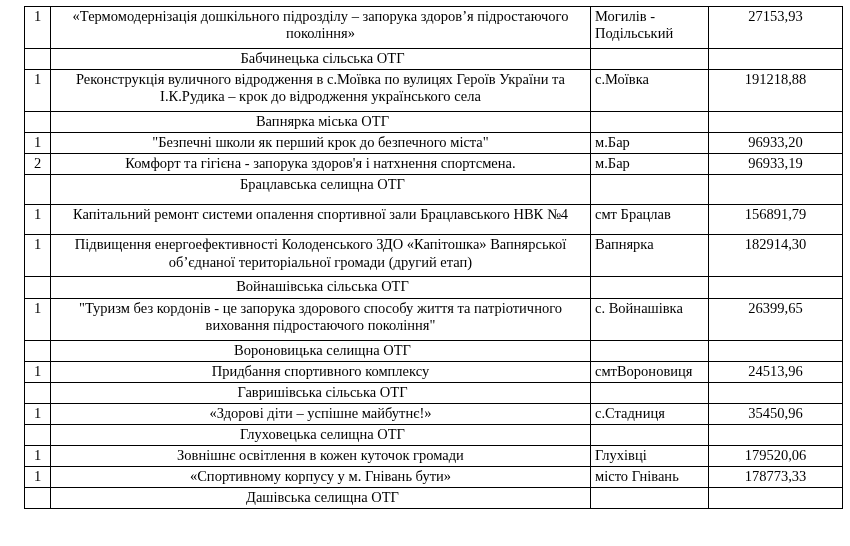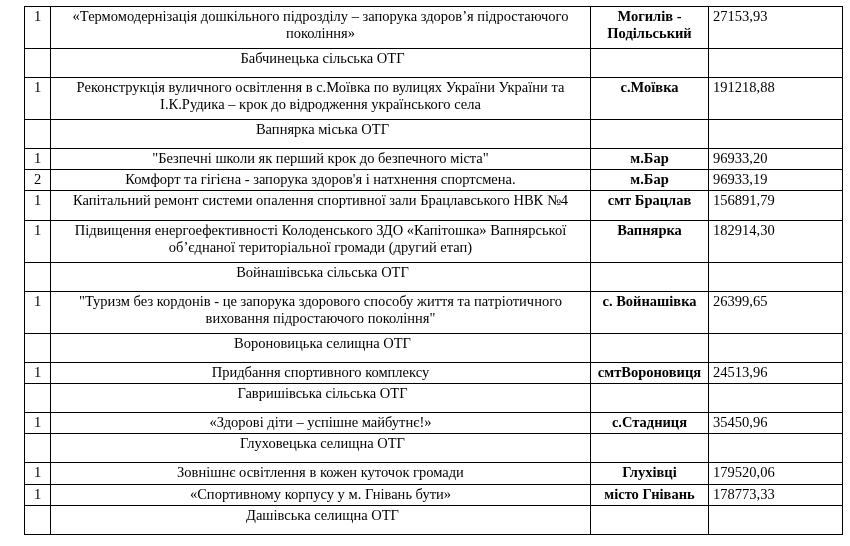--- a/index.html
+++ b/index.html
@@ -41,43 +41,42 @@
 
   td.num {
     text-align: center;
     vertical-align: bottom;
     padding-bottom: 2px;
   }
   td.name {
     text-align: center;
   }
   td.place {
-    text-align: center;
+    text-align: left;
     vertical-align: bottom;
     padding-bottom: 2px;
-    font-weight: bold;
   }
   td.sum {
-    text-align: left;
+    text-align: center;
     vertical-align: bottom;
     padding-bottom: 2px;
     padding-right: 6px;
     white-space: nowrap;
   }
   tr.group td.name {
     padding-left: 8px;
   }
   tr.group td.num,
   tr.group td.place,
   tr.group td.sum {
     
   }
   .tall-1 { height: 42px; }
   .short  { height: 21px; }
-  .grp    { height: 29px; }
+  .grp    { height: 21px; }
   .extra  { height: 30px; }
 </style>
 </head>
 <body>
 
 <div id="sheet">
   <table class="doc-table">
     <colgroup>
       <col class="c-num">
       <col class="c-name">
@@ -95,21 +94,21 @@
 
       <tr class="group grp">
         <td class="num"></td>
         <td class="name">Бабчинецька сільська ОТГ</td>
         <td class="place"></td>
         <td class="sum"></td>
       </tr>
 
       <tr class="tall-1">
         <td class="num">1</td>
-        <td class="name">Реконструкція вуличного освітлення в с.Моївка по вулицях України України та І.К.Рудика – крок до відродження українського села</td>
+        <td class="name">Реконструкція вуличного відродження в с.Моївка по вулицях Героїв України та І.К.Рудика – крок до відродження українського села</td>
         <td class="place">с.Моївка</td>
         <td class="sum">191218,88</td>
       </tr>
 
       <tr class="group grp">
         <td class="num"></td>
         <td class="name">Вапнярка міська ОТГ</td>
         <td class="place"></td>
         <td class="sum"></td>
       </tr>
@@ -121,20 +120,26 @@
         <td class="sum">96933,20</td>
       </tr>
 
       <tr class="short">
         <td class="num">2</td>
         <td class="name">Комфорт та гігієна - запорука здоров'я і натхнення спортсмена.</td>
         <td class="place">м.Бар</td>
         <td class="sum">96933,19</td>
       </tr>
 
+      <tr class="group extra">
+        <td class="num"></td>
+        <td class="name">Брацлавська селищна ОТГ</td>
+        <td class="place"></td>
+        <td class="sum"></td>
+      </tr>
 
       <tr class="extra">
         <td class="num">1</td>
         <td class="name">Капітальний ремонт системи опалення спортивної зали Брацлавського НВК №4</td>
         <td class="place">смт Брацлав</td>
         <td class="sum">156891,79</td>
       </tr>
 
 
       <tr class="tall-1">

